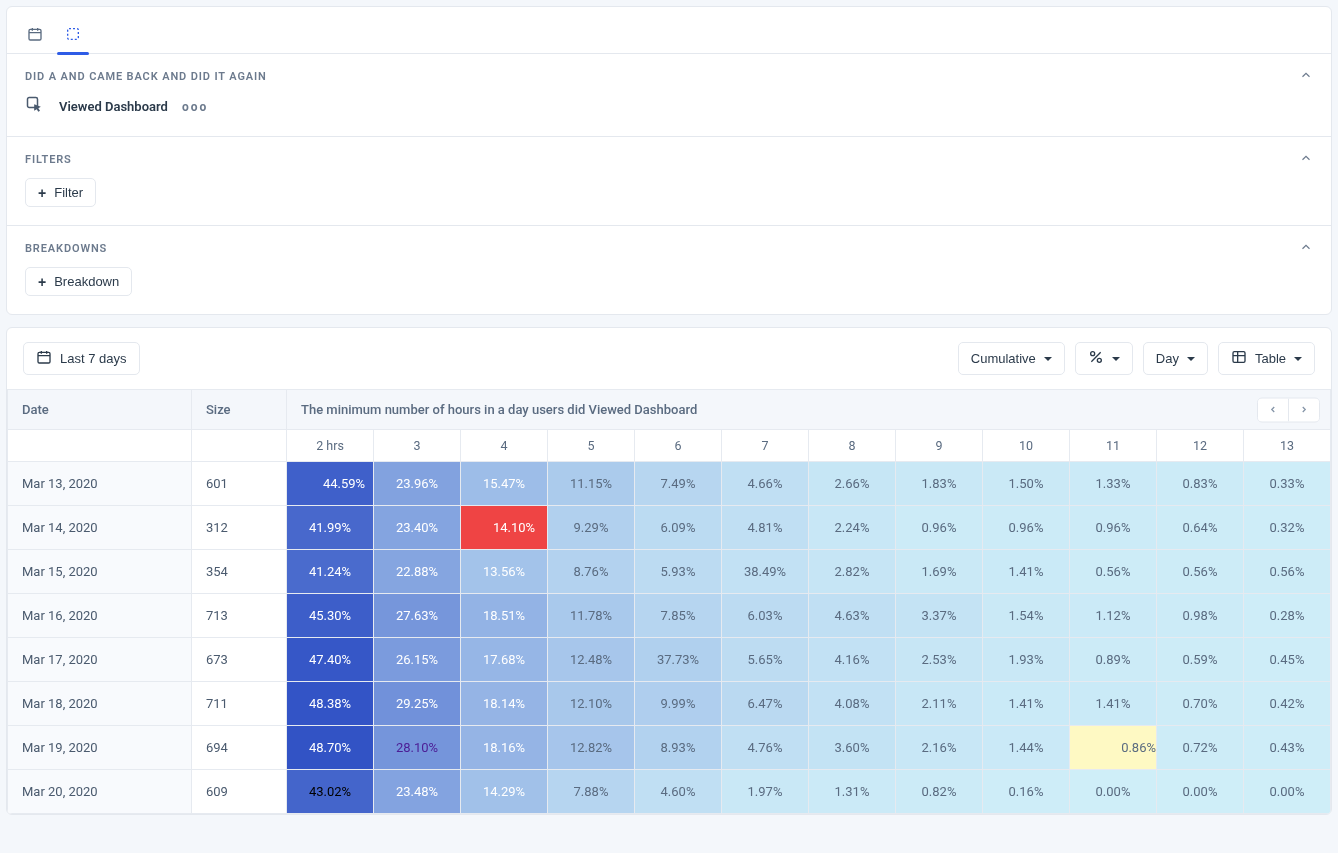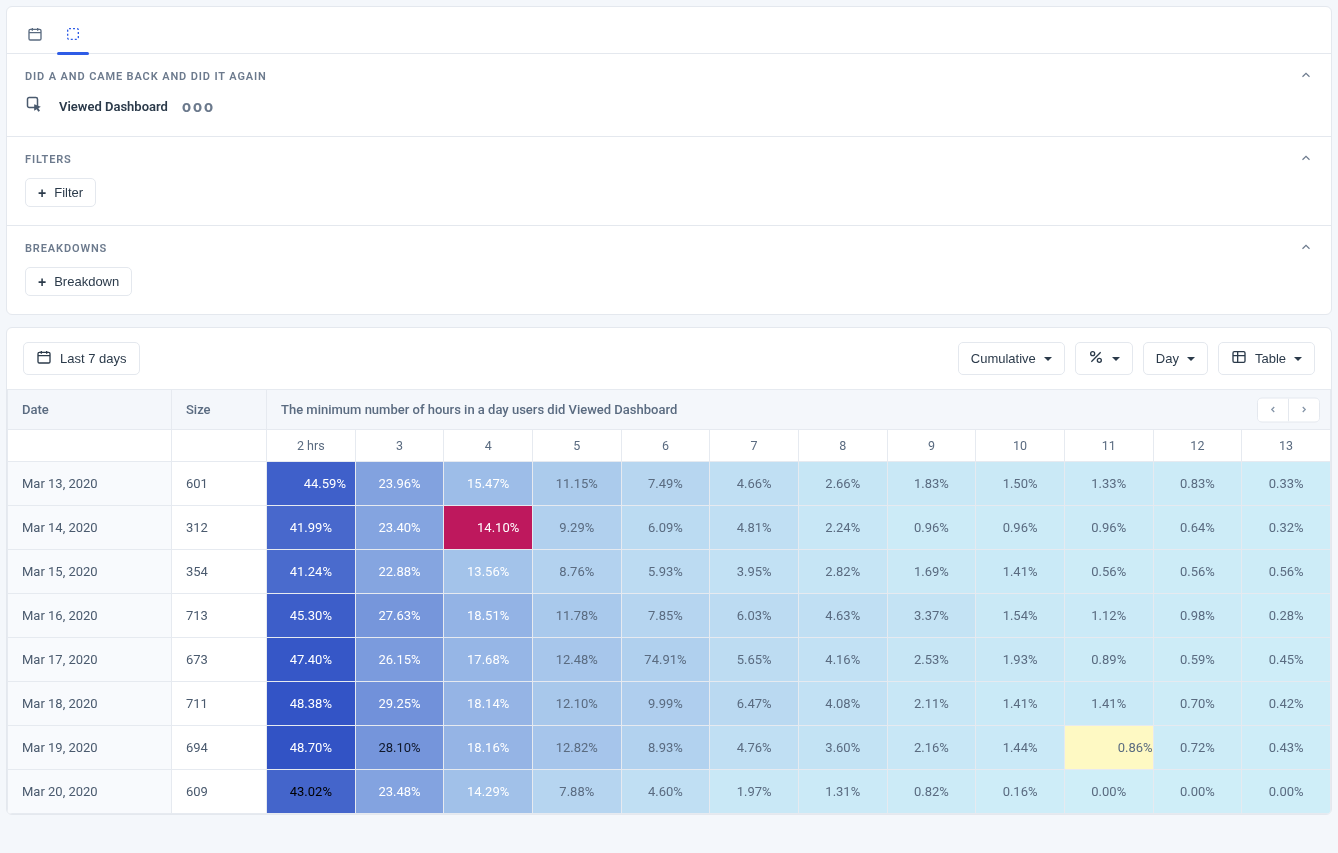--- a/index.html
+++ b/index.html
@@ -49,21 +49,21 @@
     }
     .chev { color:#6c7a8d; }
     .event-row { display:flex; align-items:center; gap:14px; }
     .pill-btn {
       display:inline-flex; align-items:center; gap:8px;
       border:1px solid #e4e8ee; background:#fff;
       padding:6px 12px; border-radius:5px; font-size:13px; color:#2b3a4a;
     }
     .pill-btn .plus { font-weight:600; font-size:14px; line-height:1; }
     .event-label { font-weight:600; color:#2b3a4a; }
-    .ooo { letter-spacing:2px; color:#6c7a8d; font-weight:700; font-size:16px; }
+    .ooo { letter-spacing:2px; color:#6c7a8d; font-weight:700; font-size:12px; }
 
     
     .results { margin-top: 12px; overflow:hidden; }
     .results-toolbar {
       display:flex; align-items:center; justify-content:space-between;
       padding: 14px 16px;
     }
     .toolbar-right { display:flex; gap:10px; }
     .outline-btn {
       display:inline-flex; align-items:center; gap:8px;
@@ -86,21 +86,21 @@
     .desc-cell .pager span { padding:4px 10px; background:#fff; color:#8494a7; }
     .desc-cell .pager span + span { border-left:1px solid #e4e8ee; }
     .grid thead tr.hours th {
       background:#fff; font-weight:400; color:#5a6b80; text-align:center;
       padding:8px 4px; font-size:12.5px;
     }
     .grid tbody td {
       padding:0; height:44px; font-size:13px;
     }
     .grid .date-col, .grid .size-col { width:95px; }
-    .grid .date-col { width:164px; }
+    .grid .date-col { width:184px; }
     .grid tbody td.date { background:#f8fafd; color:#4a5a6e; padding-left:14px; }
     .grid tbody td.size { background:#fff; color:#4a5a6e; padding-left:14px; }
     .grid tbody td.val { text-align:center; }
   </style>
 </head>
 <body>
 
 <div class="panel">
   <div class="query-tabs">
     <div class="tab">
@@ -269,40 +269,40 @@
           <td class="val" style="background: rgb(202, 233, 246); color: rgb(90, 107, 128);">1.50%</td>
           <td class="val" style="background: rgb(203, 234, 247); color: rgb(90, 107, 128);">1.33%</td>
           <td class="val" style="background: rgb(204, 235, 247); color: rgb(90, 107, 128);">0.83%</td>
           <td class="val" style="background: rgb(206, 237, 248); color: rgb(90, 107, 128);">0.33%</td>
         </tr>
         <tr>
           <td class="date">Mar 14, 2020</td>
           <td class="size">312</td>
           <td class="val" style="background: rgb(72, 104, 204); color: rgb(255, 255, 255);">41.99%</td>
           <td class="val" style="background: rgb(132, 164, 224); color: rgb(255, 255, 255);">23.40%</td>
-          <td class="val" style="background: #be185d; color: rgb(255, 255, 255); padding-left: 20px;">14.10%</td>
+          <td class="val" style="background: #ef4444; color: rgb(255, 255, 255); padding-left: 20px;">14.10%</td>
           <td class="val" style="background: rgb(177, 208, 238); color: rgb(90, 107, 128);">9.29%</td>
           <td class="val" style="background: rgb(187, 219, 242); color: rgb(90, 107, 128);">6.09%</td>
           <td class="val" style="background: rgb(192, 223, 243); color: rgb(90, 107, 128);">4.81%</td>
           <td class="val" style="background: rgb(200, 231, 246); color: rgb(90, 107, 128);">2.24%</td>
           <td class="val" style="background: rgb(204, 235, 247); color: rgb(90, 107, 128);">0.96%</td>
           <td class="val" style="background: rgb(204, 235, 247); color: rgb(90, 107, 128);">0.96%</td>
           <td class="val" style="background: rgb(204, 235, 247); color: rgb(90, 107, 128);">0.96%</td>
           <td class="val" style="background: rgb(205, 236, 247); color: rgb(90, 107, 128);">0.64%</td>
           <td class="val" style="background: rgb(206, 237, 248); color: rgb(90, 107, 128);">0.32%</td>
         </tr>
         <tr>
           <td class="date">Mar 15, 2020</td>
           <td class="size">354</td>
           <td class="val" style="background: rgb(74, 107, 205); color: rgb(255, 255, 255);">41.24%</td>
           <td class="val" style="background: rgb(133, 165, 224); color: rgb(255, 255, 255);">22.88%</td>
           <td class="val" style="background: rgb(163, 195, 234); color: rgb(255, 255, 255);">13.56%</td>
           <td class="val" style="background: rgb(179, 210, 239); color: rgb(90, 107, 128);">8.76%</td>
           <td class="val" style="background: rgb(188, 219, 242); color: rgb(90, 107, 128);">5.93%</td>
-          <td class="val" style="background: rgb(194, 225, 244); color: rgb(90, 107, 128);">3.95%</td>
+          <td class="val" style="background: rgb(194, 225, 244); color: rgb(90, 107, 128);">38.49%</td>
           <td class="val" style="background: rgb(198, 229, 245); color: rgb(90, 107, 128);">2.82%</td>
           <td class="val" style="background: rgb(202, 233, 246); color: rgb(90, 107, 128);">1.69%</td>
           <td class="val" style="background: rgb(202, 234, 247); color: rgb(90, 107, 128);">1.41%</td>
           <td class="val" style="background: rgb(205, 236, 247); color: rgb(90, 107, 128);">0.56%</td>
           <td class="val" style="background: rgb(205, 236, 247); color: rgb(90, 107, 128);">0.56%</td>
           <td class="val" style="background: rgb(205, 236, 247); color: rgb(90, 107, 128);">0.56%</td>
         </tr>
         <tr>
           <td class="date">Mar 16, 2020</td>
           <td class="size">713</td>
@@ -319,21 +319,21 @@
           <td class="val" style="background: rgb(204, 235, 247); color: rgb(90, 107, 128);">0.98%</td>
           <td class="val" style="background: rgb(206, 237, 248); color: rgb(90, 107, 128);">0.28%</td>
         </tr>
         <tr>
           <td class="date">Mar 17, 2020</td>
           <td class="size">673</td>
           <td class="val" style="background: rgb(54, 87, 199); color: rgb(255, 255, 255);">47.40%</td>
           <td class="val" style="background: rgb(123, 155, 221); color: rgb(255, 255, 255);">26.15%</td>
           <td class="val" style="background: rgb(150, 182, 230); color: rgb(255, 255, 255);">17.68%</td>
           <td class="val" style="background: rgb(167, 198, 235); color: rgb(90, 107, 128);">12.48%</td>
-          <td class="val" style="background: rgb(176, 208, 238); color: rgb(90, 107, 128);">74.91%</td>
+          <td class="val" style="background: rgb(176, 208, 238); color: rgb(90, 107, 128);">37.73%</td>
           <td class="val" style="background: rgb(189, 220, 242); color: rgb(90, 107, 128);">5.65%</td>
           <td class="val" style="background: rgb(194, 225, 244); color: rgb(90, 107, 128);">4.16%</td>
           <td class="val" style="background: rgb(199, 230, 245); color: rgb(90, 107, 128);">2.53%</td>
           <td class="val" style="background: rgb(201, 232, 246); color: rgb(90, 107, 128);">1.93%</td>
           <td class="val" style="background: rgb(204, 235, 247); color: rgb(90, 107, 128);">0.89%</td>
           <td class="val" style="background: rgb(205, 236, 247); color: rgb(90, 107, 128);">0.59%</td>
           <td class="val" style="background: rgb(206, 237, 248); color: rgb(90, 107, 128);">0.45%</td>
         </tr>
         <tr>
           <td class="date">Mar 18, 2020</td>
@@ -348,21 +348,21 @@
           <td class="val" style="background: rgb(200, 231, 246); color: rgb(90, 107, 128);">2.11%</td>
           <td class="val" style="background: rgb(202, 234, 247); color: rgb(90, 107, 128);">1.41%</td>
           <td class="val" style="background: rgb(202, 234, 247); color: rgb(90, 107, 128);">1.41%</td>
           <td class="val" style="background: rgb(205, 236, 247); color: rgb(90, 107, 128);">0.70%</td>
           <td class="val" style="background: rgb(206, 237, 248); color: rgb(90, 107, 128);">0.42%</td>
         </tr>
         <tr>
           <td class="date">Mar 19, 2020</td>
           <td class="size">694</td>
           <td class="val" style="background: rgb(50, 83, 197); color: rgb(255, 255, 255);">48.70%</td>
-          <td class="val" style="background: rgb(117, 149, 219); color: #0f172a;">28.10%</td>
+          <td class="val" style="background: rgb(117, 149, 219); color: #4c1d95;">28.10%</td>
           <td class="val" style="background: rgb(149, 180, 229); color: rgb(255, 255, 255);">18.16%</td>
           <td class="val" style="background: rgb(166, 197, 235); color: rgb(90, 107, 128);">12.82%</td>
           <td class="val" style="background: rgb(178, 210, 239); color: rgb(90, 107, 128);">8.93%</td>
           <td class="val" style="background: rgb(192, 223, 243); color: rgb(90, 107, 128);">4.76%</td>
           <td class="val" style="background: rgb(195, 227, 244); color: rgb(90, 107, 128);">3.60%</td>
           <td class="val" style="background: rgb(200, 231, 246); color: rgb(90, 107, 128);">2.16%</td>
           <td class="val" style="background: rgb(202, 233, 247); color: rgb(90, 107, 128);">1.44%</td>
           <td class="val" style="background: #fef9c3; color: rgb(90, 107, 128); text-align: right;">0.86%</td>
           <td class="val" style="background: rgb(205, 236, 247); color: rgb(90, 107, 128);">0.72%</td>
           <td class="val" style="background: rgb(206, 237, 248); color: rgb(90, 107, 128);">0.43%</td>

